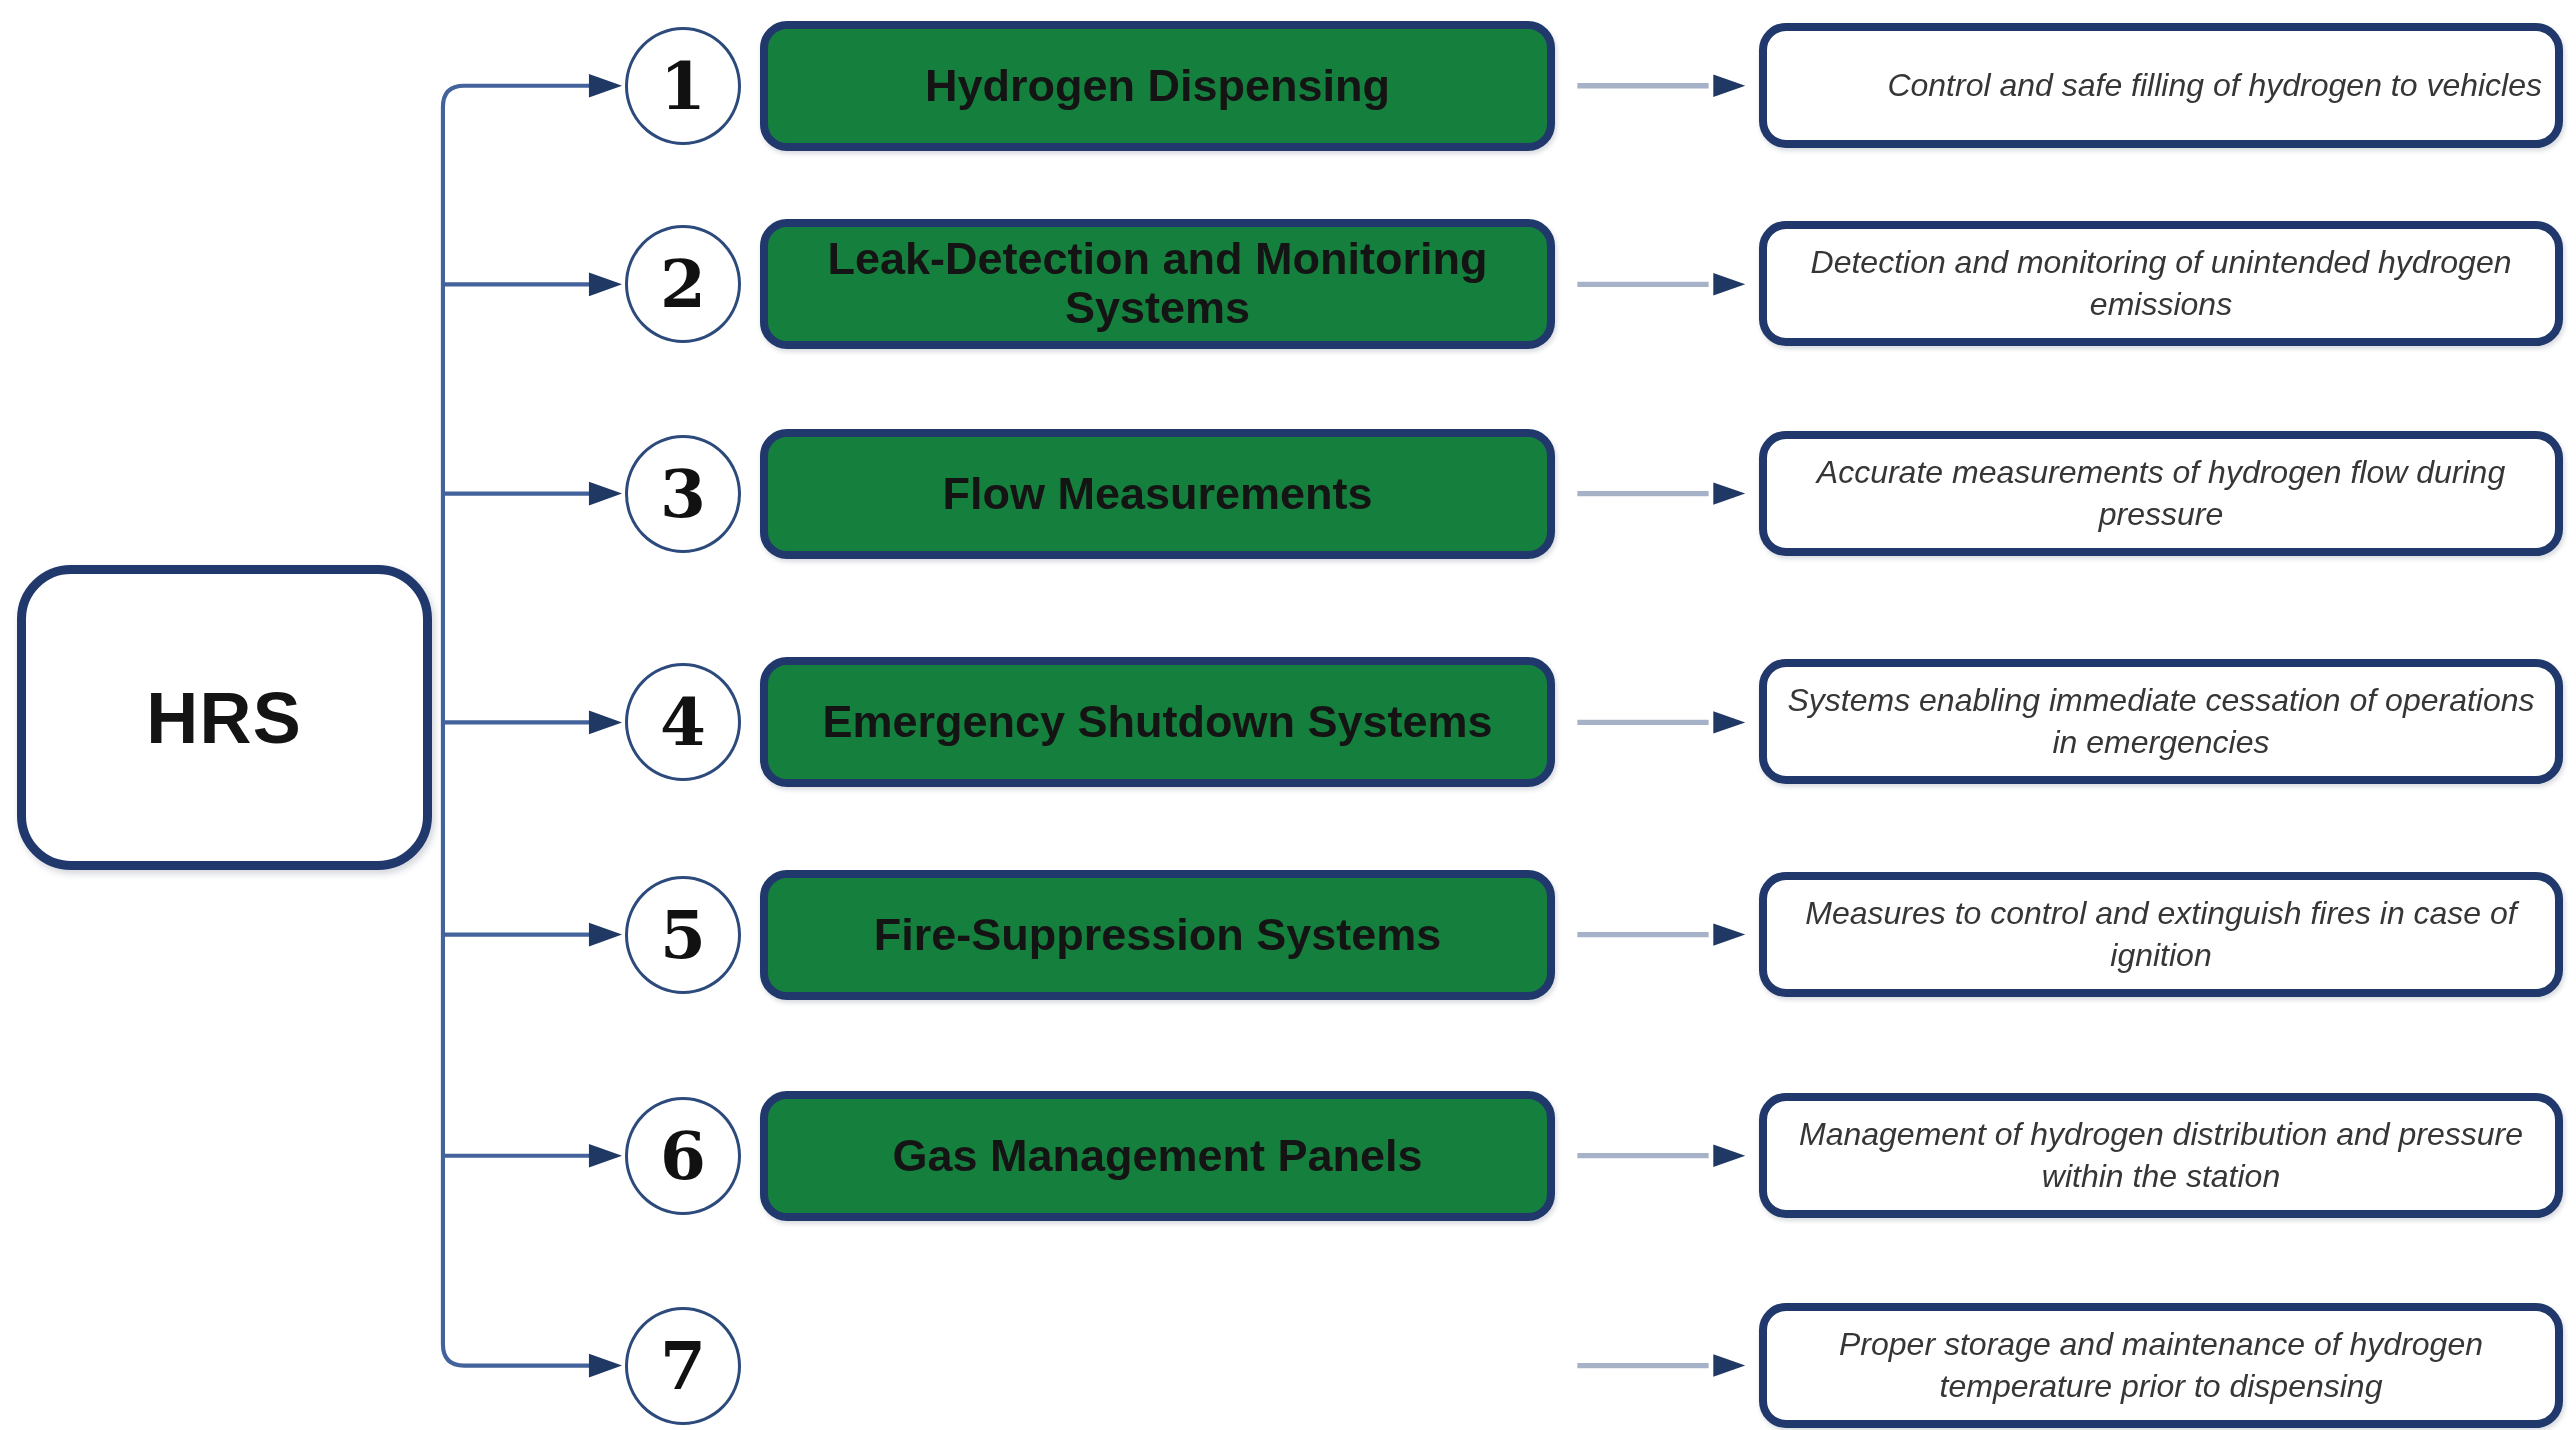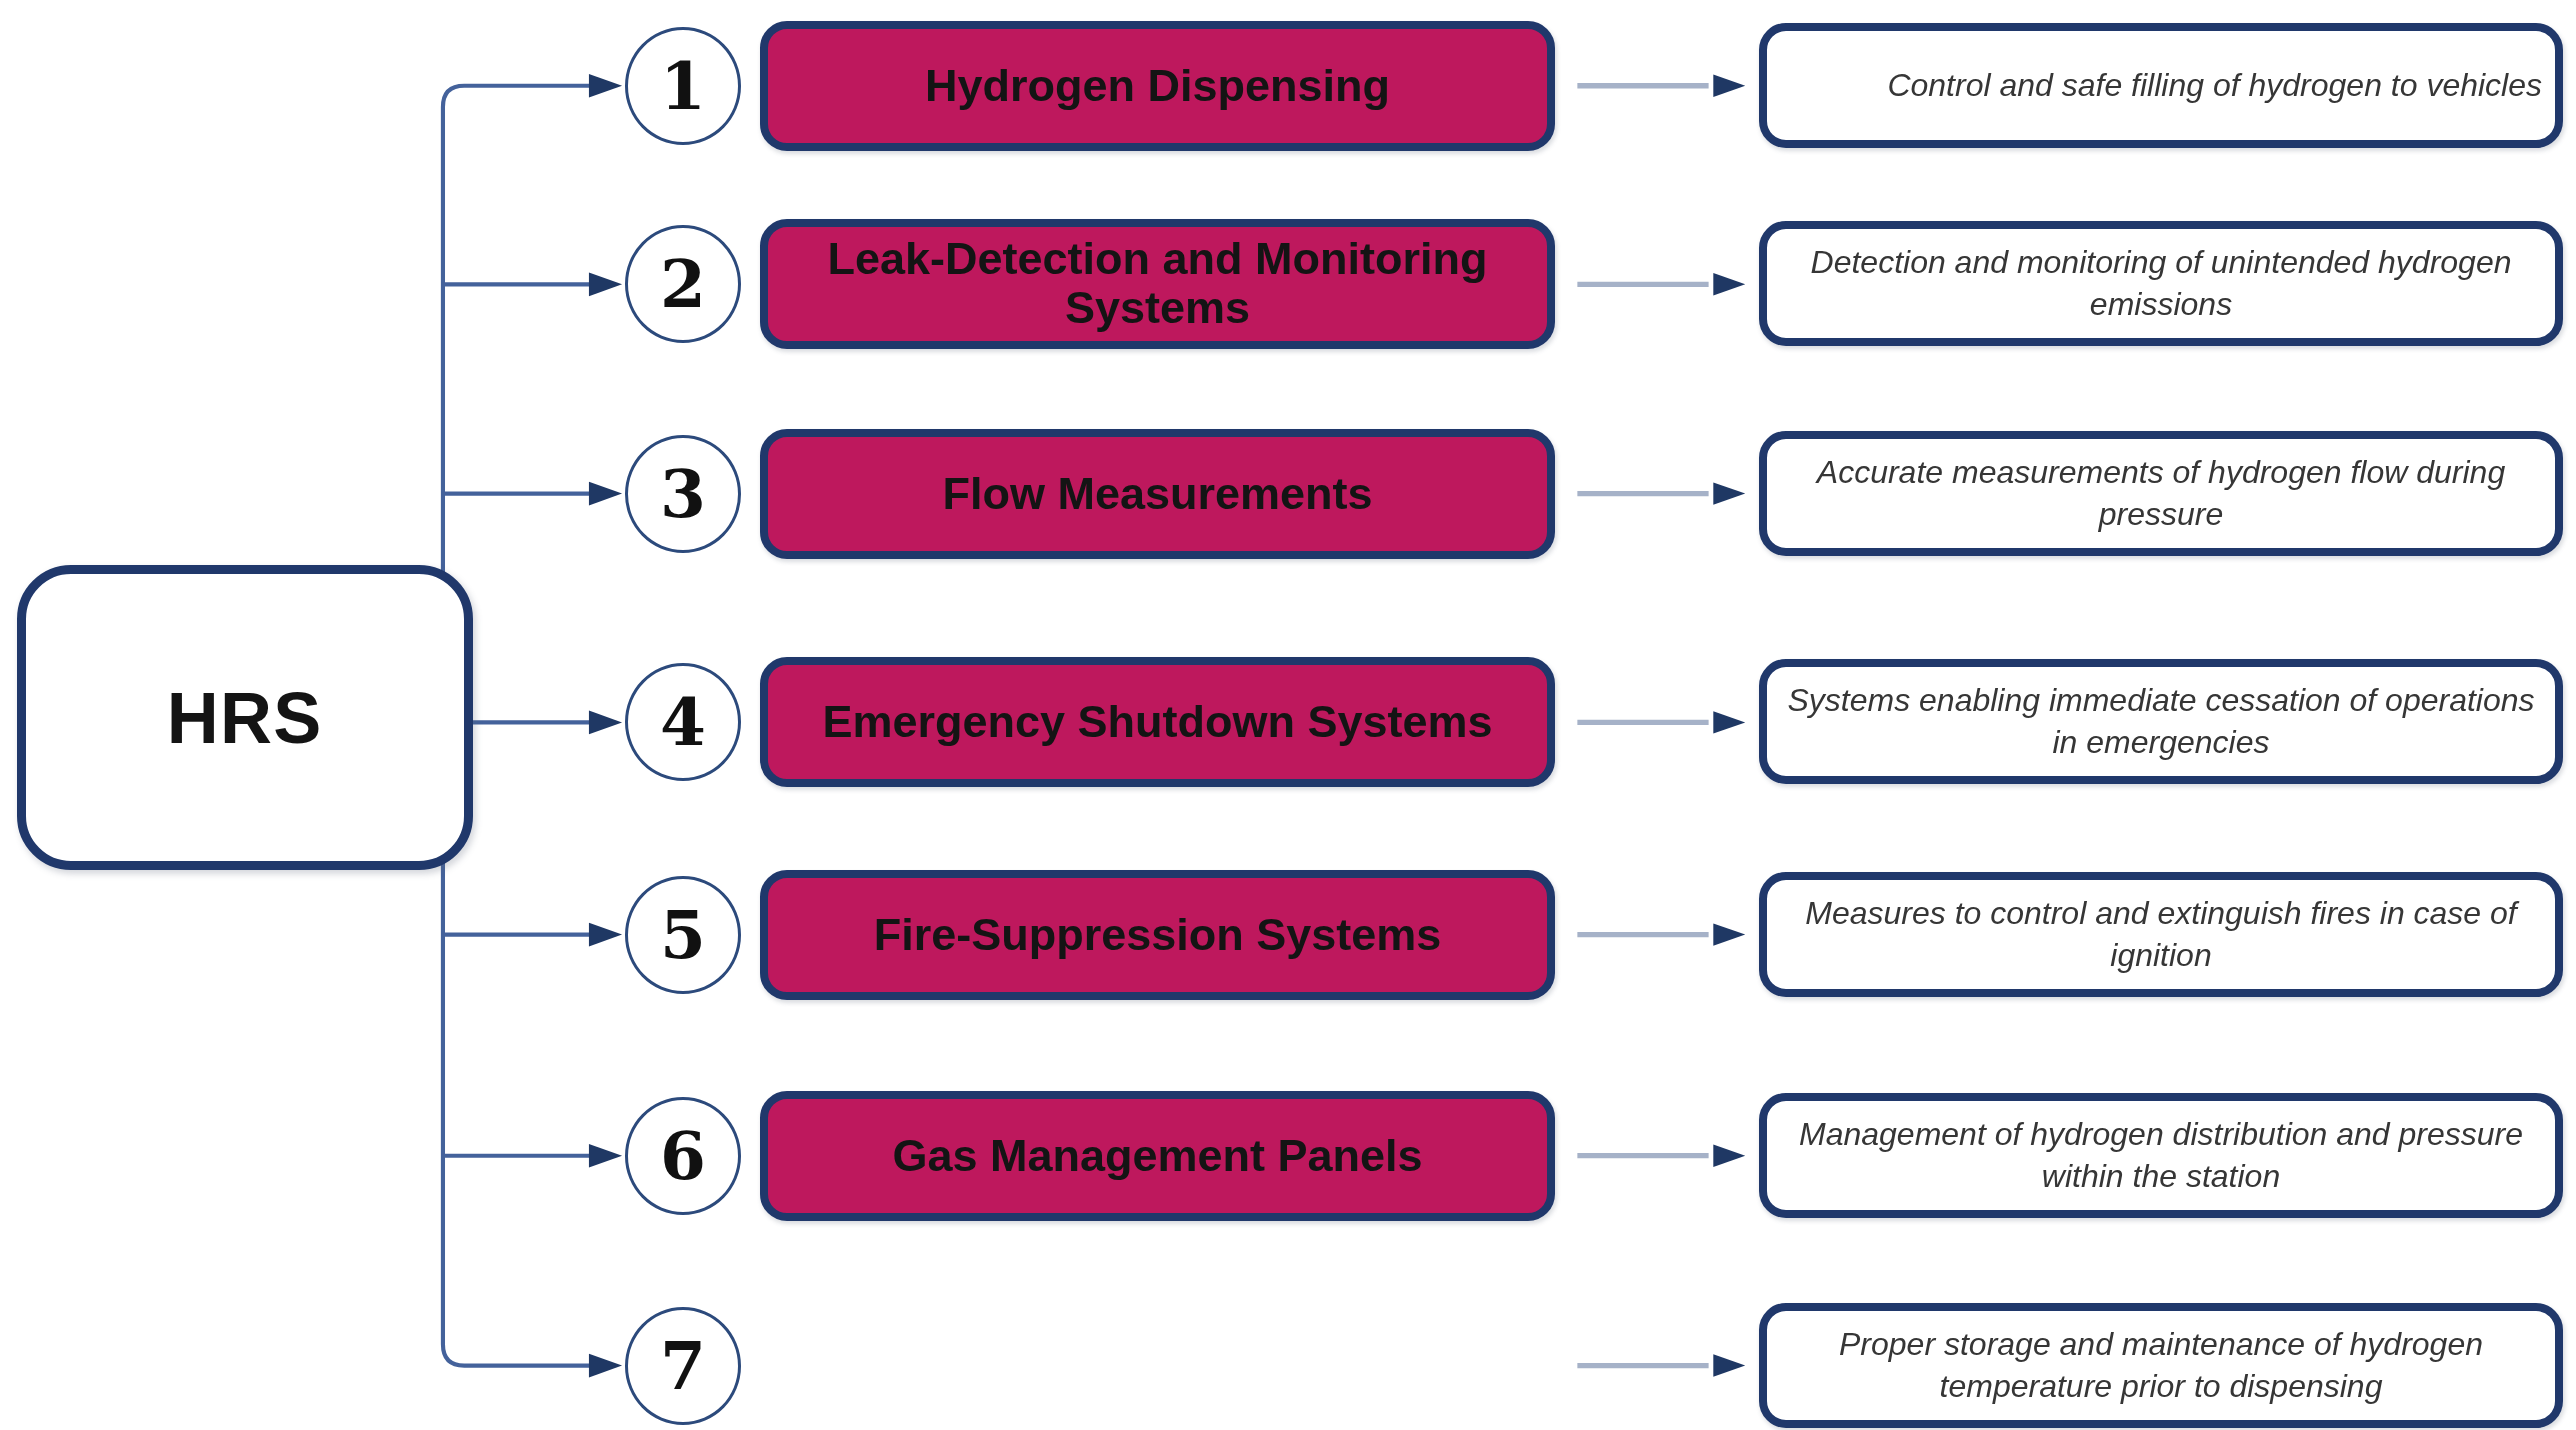--- a/index.html
+++ b/index.html
@@ -11,21 +11,21 @@
     font-family:"Liberation Sans", sans-serif;
     overflow:hidden;
   }
   svg.wires{position:absolute;left:0;top:0;z-index:0;}
   .node, .row{z-index:1;}
 
   
   .hrs-node{
     position:absolute;
     left:16.6px; top:565px;
-    width:456px; height:305px;
+    width:415px; height:305px;
     box-sizing:border-box;
     border:9.5px solid #20386b;
     border-radius:54px;
     background:#ffffff;
     display:flex; align-items:center; justify-content:center;
     font-weight:bold; font-size:72px; color:#141414;
     letter-spacing:1.2px;
     box-shadow:2.4px 3.5px 6px rgba(90,100,120,0.25);
   }
 
@@ -50,21 +50,21 @@
     font-family:"DejaVu Serif", serif;
     font-weight:bold; font-size:66px; color:#111111;
   }
 
   .title-box{
     position:absolute; left:760px; top:0;
     width:795px; height:130px;
     box-sizing:border-box;
     border:8.3px solid #20386b;
     border-radius:27px;
-    background:#be185d;
+    background:#15803d;
     display:flex; align-items:center; justify-content:center;
     text-align:center;
     padding:0 18px;
     font-weight:bold; font-size:45px; line-height:1.08;
     color:#141414;
     box-shadow:1.8px 3px 4.7px rgba(90,100,120,0.22);
   }
 
   .desc-box{
     position:absolute; left:1759px; top:2.4px;

